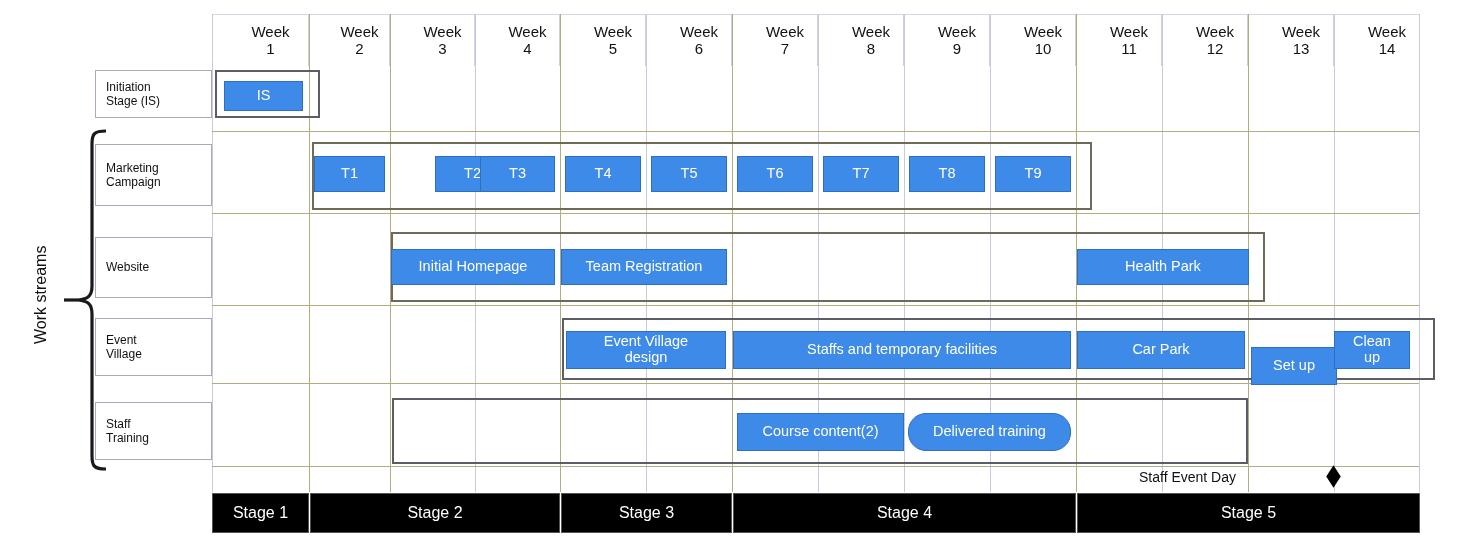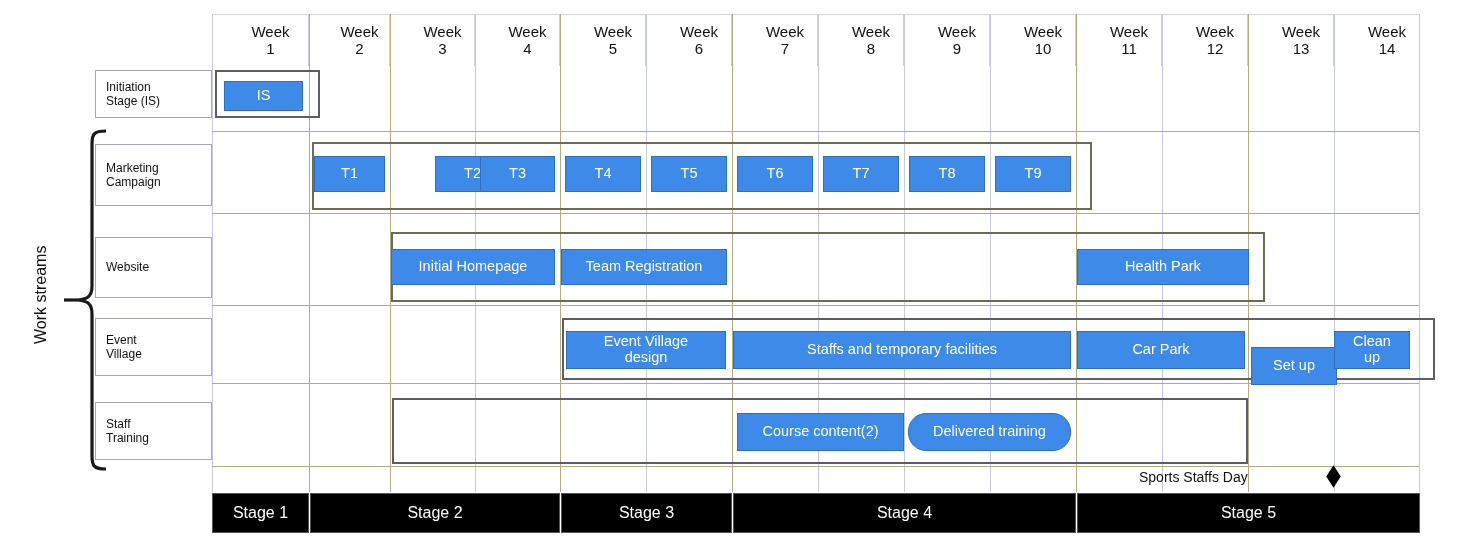--- a/index.html
+++ b/index.html
@@ -311,21 +311,21 @@
     </div>
   </div>
 
   <div class="abs bar" style="left:737px;top:413px;width:167px;height:38px;">
     <span>Course content(2)</span>
     </div>
   <div class="abs bar" style="left:908px;top:413px;width:163px;height:38px;border-radius:18px;">
     <span>Delivered training</span>
     </div>
 
-  <div class="ms-label" style="left:1139px;top:469px;">Sports Staffs Day</div>
+  <div class="ms-label" style="left:1139px;top:469px;">Staff Event Day</div>
   <div class="milestone" style="left:1334px;top:477px;">
     <i></i>
   </div>
 
   <div class="abs stage" style="left:212px;top:493px;width:97px;height:40px;">
     <span>Stage 1</span>
     </div>
   <div class="abs stage" style="left:310px;top:493px;width:250px;height:40px;">
     <span>Stage 2</span>
     </div>

